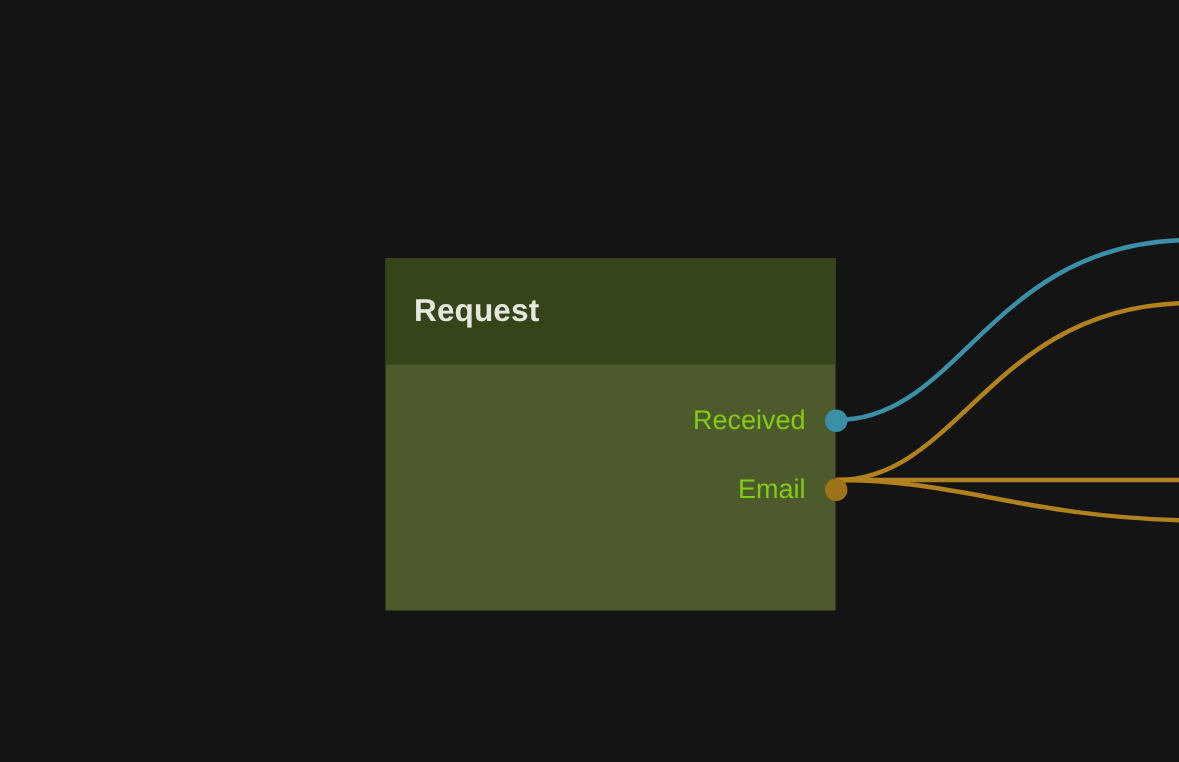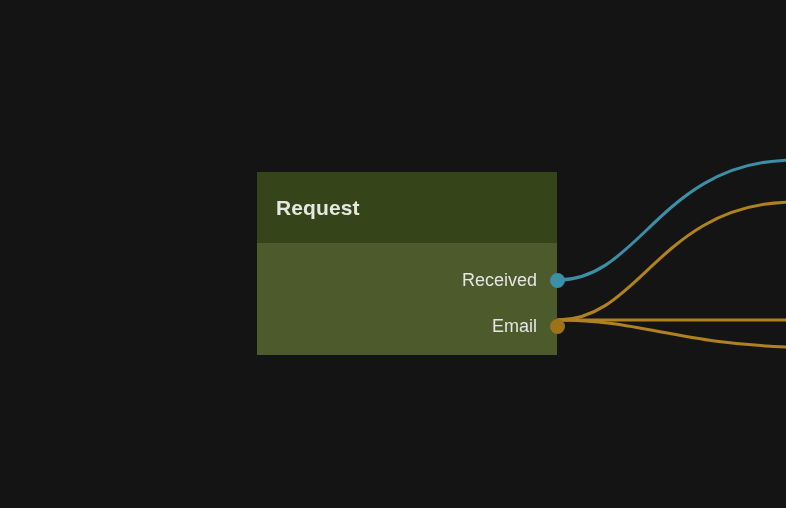--- a/index.html
+++ b/index.html
@@ -62,21 +62,21 @@
     right: 0;
     display: flex;
     align-items: center;
     justify-content: flex-end;
     height: 22px;
   }
   .port-row.received { top: 26px; }
   .port-row.email    { top: 72px; }
 
   .port-label {
-    color: #e5e5e5;
+    color: #84cc16;
     font-size: 18px;
     line-height: 1;
     padding-right: 20px;
     white-space: nowrap;
   }
   .port-dot {
     position: absolute;
     right: -8px;
     width: 15px;
     height: 15px;
@@ -90,21 +90,21 @@
 
 <div id="canvas" style="background: rgb(20, 20, 20);">
 
   <svg id="edges" viewBox="0 0 786 508" width="786" height="508" xmlns="http://www.w3.org/2000/svg">
       <path d="M 558 280 C 640 280, 660 163, 790 160" stroke="#3b8fa7" stroke-width="3" fill="none" stroke-linecap="round"></path>
       <path d="M 558 320 C 640 320, 660 205, 790 202" stroke="#b0821f" stroke-width="3" fill="none" stroke-linecap="round"></path>
       <path d="M 558 320 C 640 320, 680 320, 790 320" stroke="#b0821f" stroke-width="3" fill="none" stroke-linecap="round"></path>
       <path d="M 558 320 C 640 320, 680 344, 790 347" stroke="#b0821f" stroke-width="3" fill="none" stroke-linecap="round"></path>
     </svg>
 
-  <div class="node" style="left: 257px; top: 172px; width: 300px; height: 183px; background: rgb(77, 90, 44);">
+  <div class="node" style="left: 257px; top: 172px; width: 300px; height: 235px; background: rgb(77, 90, 44);">
 
     <div class="node-header" style="background: rgb(54, 69, 25);">
       <span class="node-title" style="color: rgb(230, 232, 224);">Request</span>
     </div>
 
     <div class="node-body">
 
       <div class="port-row received">
         <span class="port-label">Received</span>
         <span class="port-dot teal" style="background: rgb(59, 143, 167);"></span>

